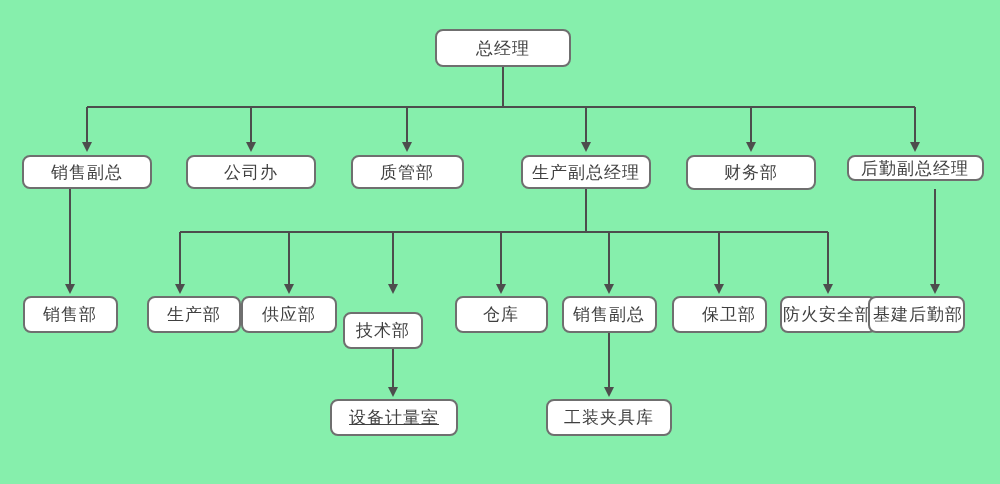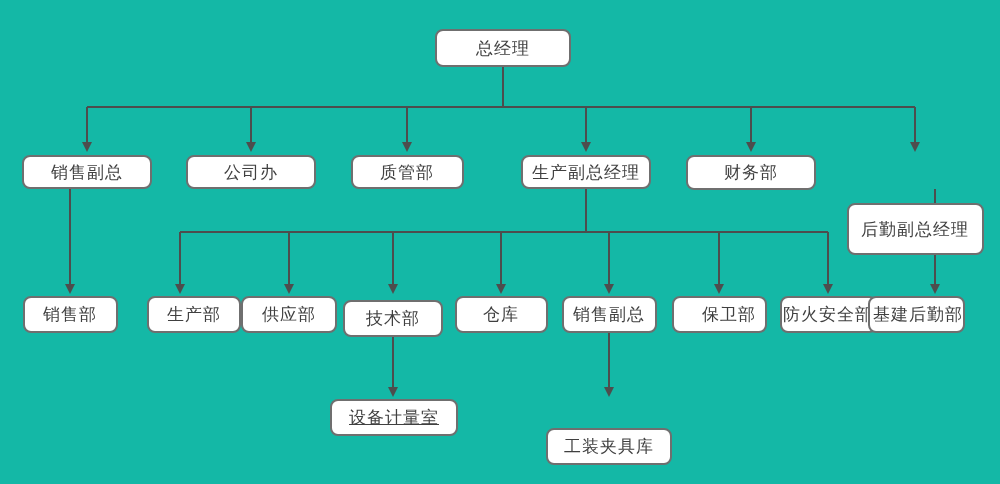--- a/index.html
+++ b/index.html
@@ -5,21 +5,21 @@
   html, body {
     margin: 0;
     padding: 0;
     background: #ffffff;
     font-family: "Liberation Sans", "DejaVu Sans", sans-serif;
   }
   .canvas {
     position: relative;
     width: 1000px;
     height: 484px;
-    background: #14b8a6;
+    background: #86efac;
     overflow: hidden;
   }
   .edge-layer {
     position: absolute;
     left: 0;
     top: 0;
     width: 1000px;
     height: 484px;
   }
   .org-node {
@@ -94,50 +94,50 @@
       </div>
       <div class="org-node" style="left: 350.5px; top: 155px; width: 113px; height: 34px;">
         <span>质管部</span>
       </div>
       <div class="org-node" style="left: 521px; top: 155px; width: 130px; height: 34px;">
         <span>生产副总经理</span>
       </div>
       <div class="org-node" style="left: 686px; top: 155px; width: 130px; height: 35px;">
         <span>财务部</span>
       </div>
-      <div class="org-node" style="left: 846.5px; top: 155px; width: 137px; height: 52px; margin-top: 48px;">
+      <div class="org-node" style="left: 846.5px; top: 155px; width: 137px; height: 26px;">
         <span>后勤副总经理</span>
       </div>
       <div class="org-node" style="left: 22.5px; top: 296px; width: 95px; height: 37px;">
         <span>销售部</span>
       </div>
       <div class="org-node" style="left: 147px; top: 296px; width: 94px; height: 37px; justify-content: center;">
         <span>生产部</span>
       </div>
       <div class="org-node" style="left: 241px; top: 296px; width: 96px; height: 37px; align-items: center;">
         <span>供应部</span>
       </div>
-      <div class="org-node" style="left: 343px; top: 300px; width: 100px; height: 37px;">
+      <div class="org-node" style="left: 343px; top: 312px; width: 80px; height: 37px;">
         <span>技术部</span>
       </div>
       <div class="org-node" style="left: 454.5px; top: 296px; width: 93px; height: 37px;">
         <span>仓库</span>
       </div>
       <div class="org-node" style="left: 561.5px; top: 296px; width: 95px; height: 37px;">
         <span>销售副总</span>
       </div>
       <div class="org-node" style="left: 671.5px; top: 296px; width: 95px; height: 37px; padding-left: 20px;">
         <span>保卫部</span>
       </div>
       <div class="org-node" style="left: 779.5px; top: 296px; width: 97px; height: 37px;">
         <span>防火安全部</span>
       </div>
       <div class="org-node" style="left: 868px; top: 296px; width: 97px; height: 37px; justify-content: flex-end;">
         <span>基建后勤部</span>
       </div>
       <div class="org-node" style="left: 330px; top: 399px; width: 128px; height: 37px; text-decoration: underline;">
         <span>设备计量室</span>
       </div>
-      <div class="org-node" style="left: 546px; top: 399px; width: 126px; height: 37px; margin-top: 29px;">
+      <div class="org-node" style="left: 546px; top: 399px; width: 126px; height: 37px;">
         <span>工装夹具库</span>
       </div>
     </div>
 </div>
 
 </body></html>

